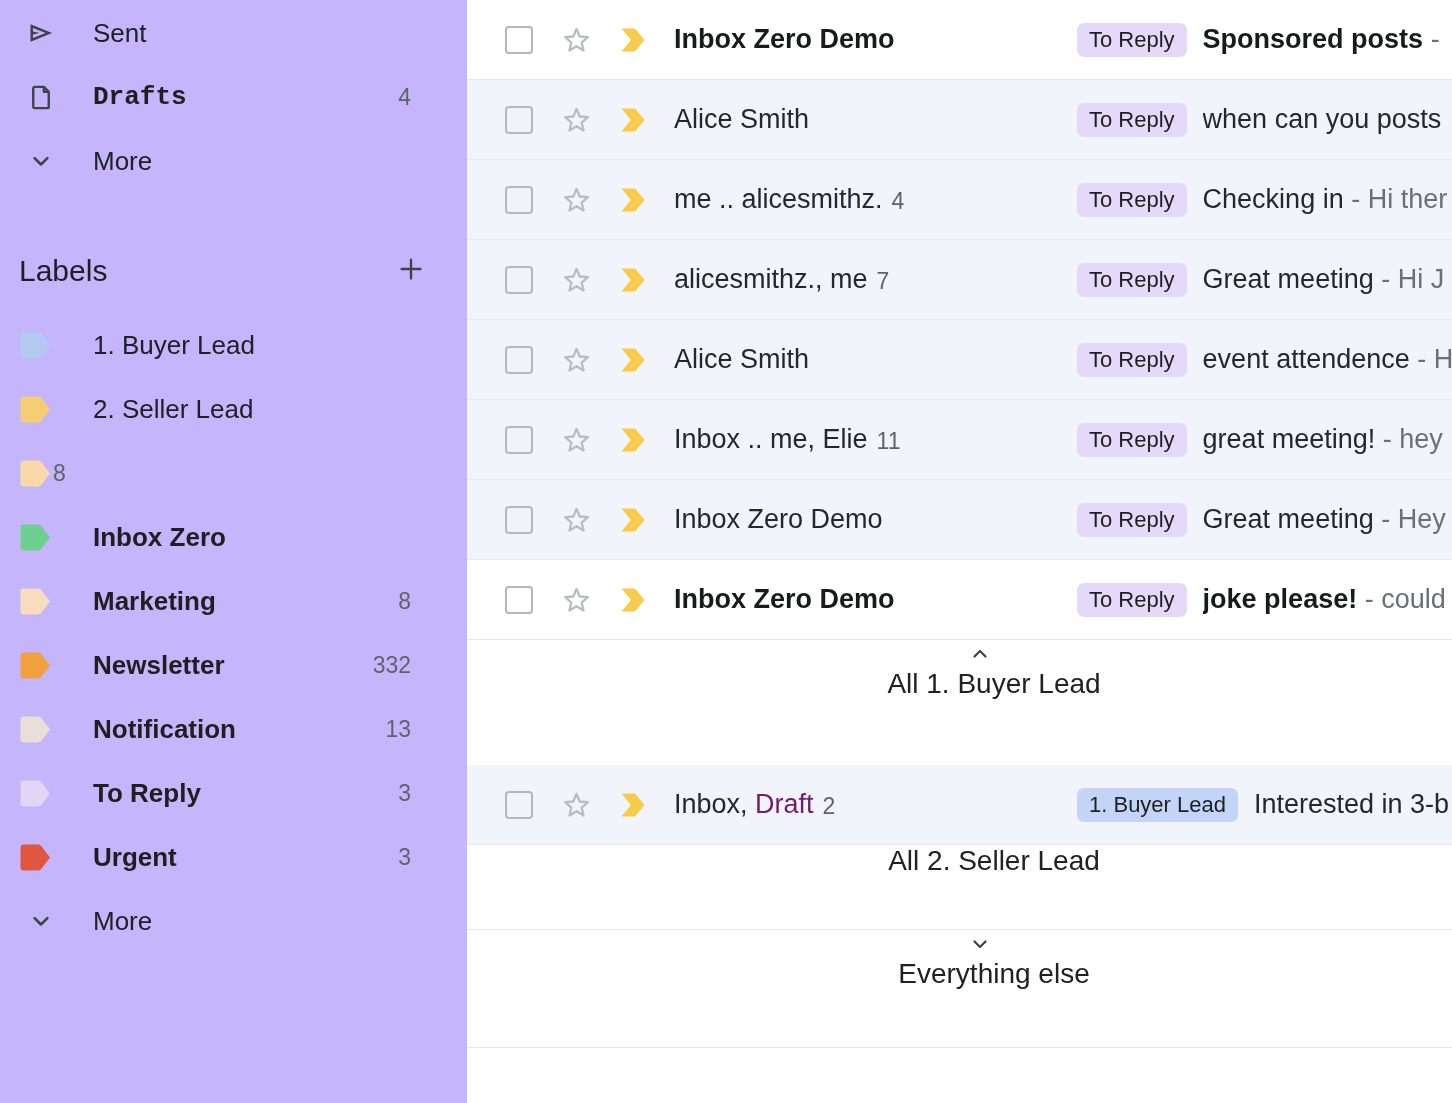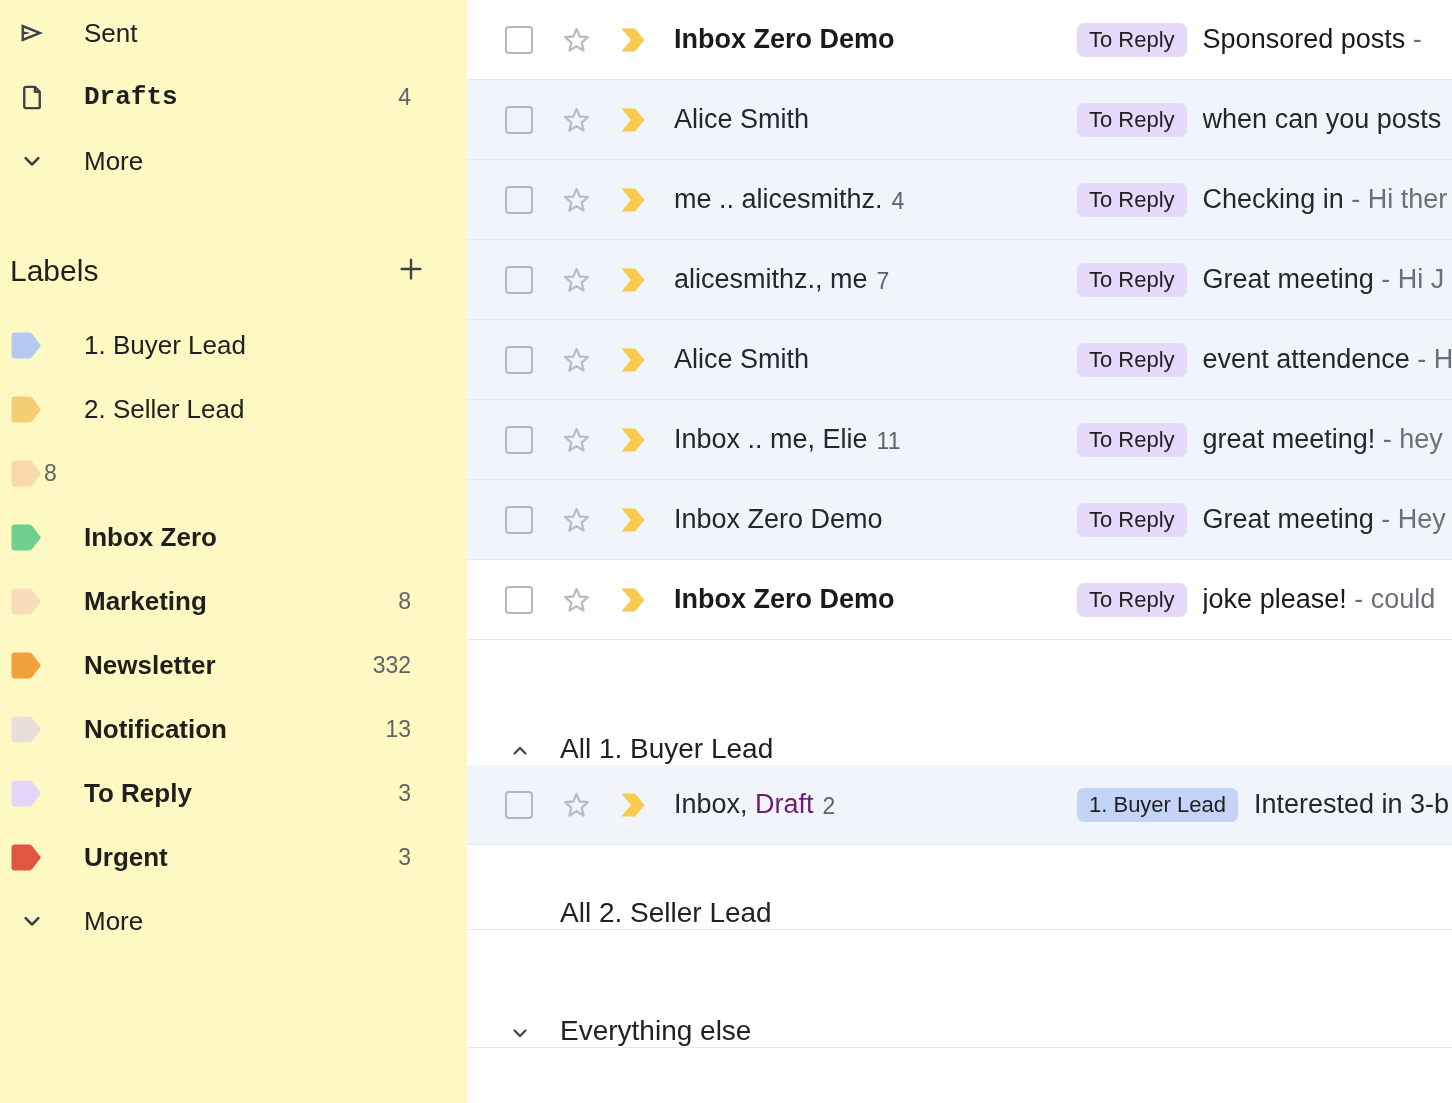--- a/index.html
+++ b/index.html
@@ -57,37 +57,37 @@
   .mail-row.unread .sender{font-weight:700;color:#181b1e;}
   .thread-count{font-size:23px;color:#5f6368;margin-left:9px;font-weight:400;}
   .badge{
     flex:none;margin-left:28px;height:34px;line-height:34px;
     padding:0 12px;border-radius:7px;font-size:22px;color:#1f1f1f;font-weight:500;
   }
   .subject-area{
     margin-left:16px;flex:1;overflow:hidden;white-space:pre;
     font-size:27px;color:#24272b;
   }
-  .mail-row.unread .subject{font-weight:400;color:#181b1e;}
+  .mail-row.unread .subject{font-weight:700;color:#181b1e;}
   .sep,.snippet{color:#6b7076;}
   
   .section{
-    display:flex;align-items:flex-end;box-sizing:border-box;
-    padding-left:41px;background:#ffffff;
+    display:flex;align-items:center;box-sizing:border-box;
+    padding-left:41px;background:#ffffff;flex-direction:column;
   }
   .sec-0{height:125px;}
   .sec-1{height:85px;border-bottom:1px solid #e7e9ee;}
   .sec-2{height:118px;border-bottom:1px solid #e7e9ee;}
   .sec-chevron{width:24px;flex:none;display:flex;align-items:center;justify-content:center;cursor:pointer;}
   .sec-title{margin-left:28px;font-size:28px;font-weight:500;color:#202124;white-space:nowrap;}
 </style>
 </head>
 <body>
 
-<div class="sidebar" style="background: #fef9c3;">
+<div class="sidebar" style="background: #c4b5fd; padding-left: 9px;">
   <div id="nav-list">
       <div class="nav-item">
         <span class="nav-icon">
           <svg width="34" height="34" viewBox="0 0 24 24" fill="none">
             <path d="M4.6 18.2V5.8L19.8 12 4.6 18.2Zm1.7-2.6 9-3.6-9-3.6v2.6L11 12l-4.7 1v2.6Z" fill="#3f4346"></path>
           </svg>
         </span>
         <span class="nav-label">Sent</span>
         <span class="nav-count"></span>
       </div>

